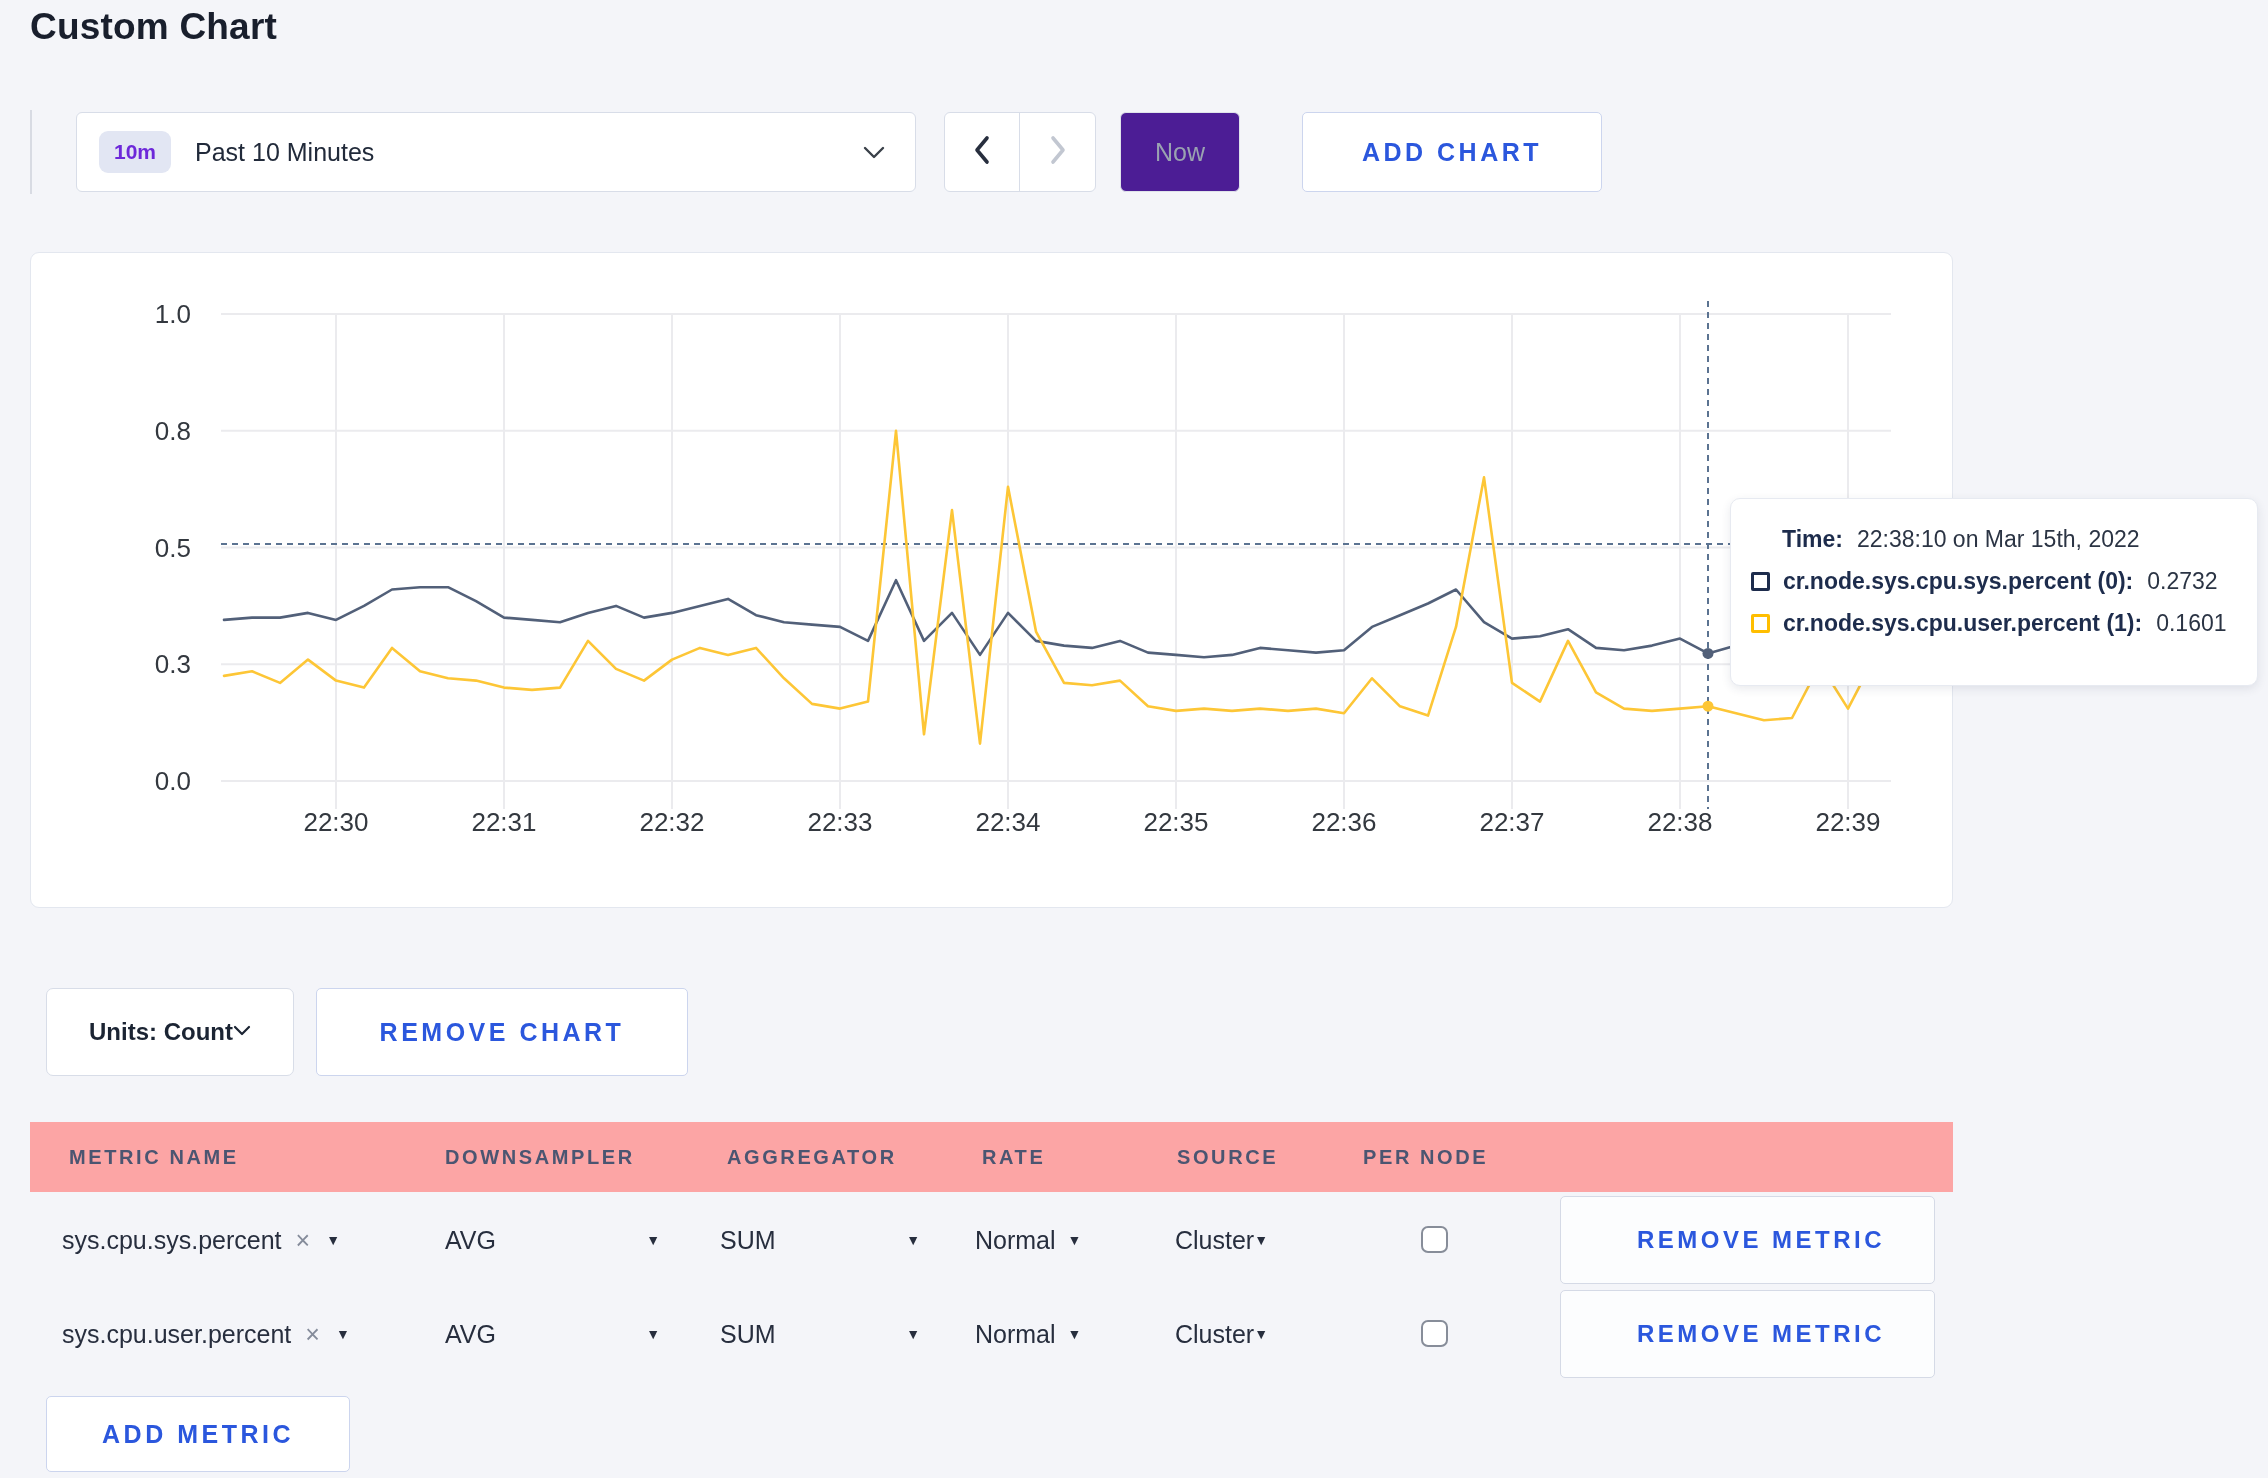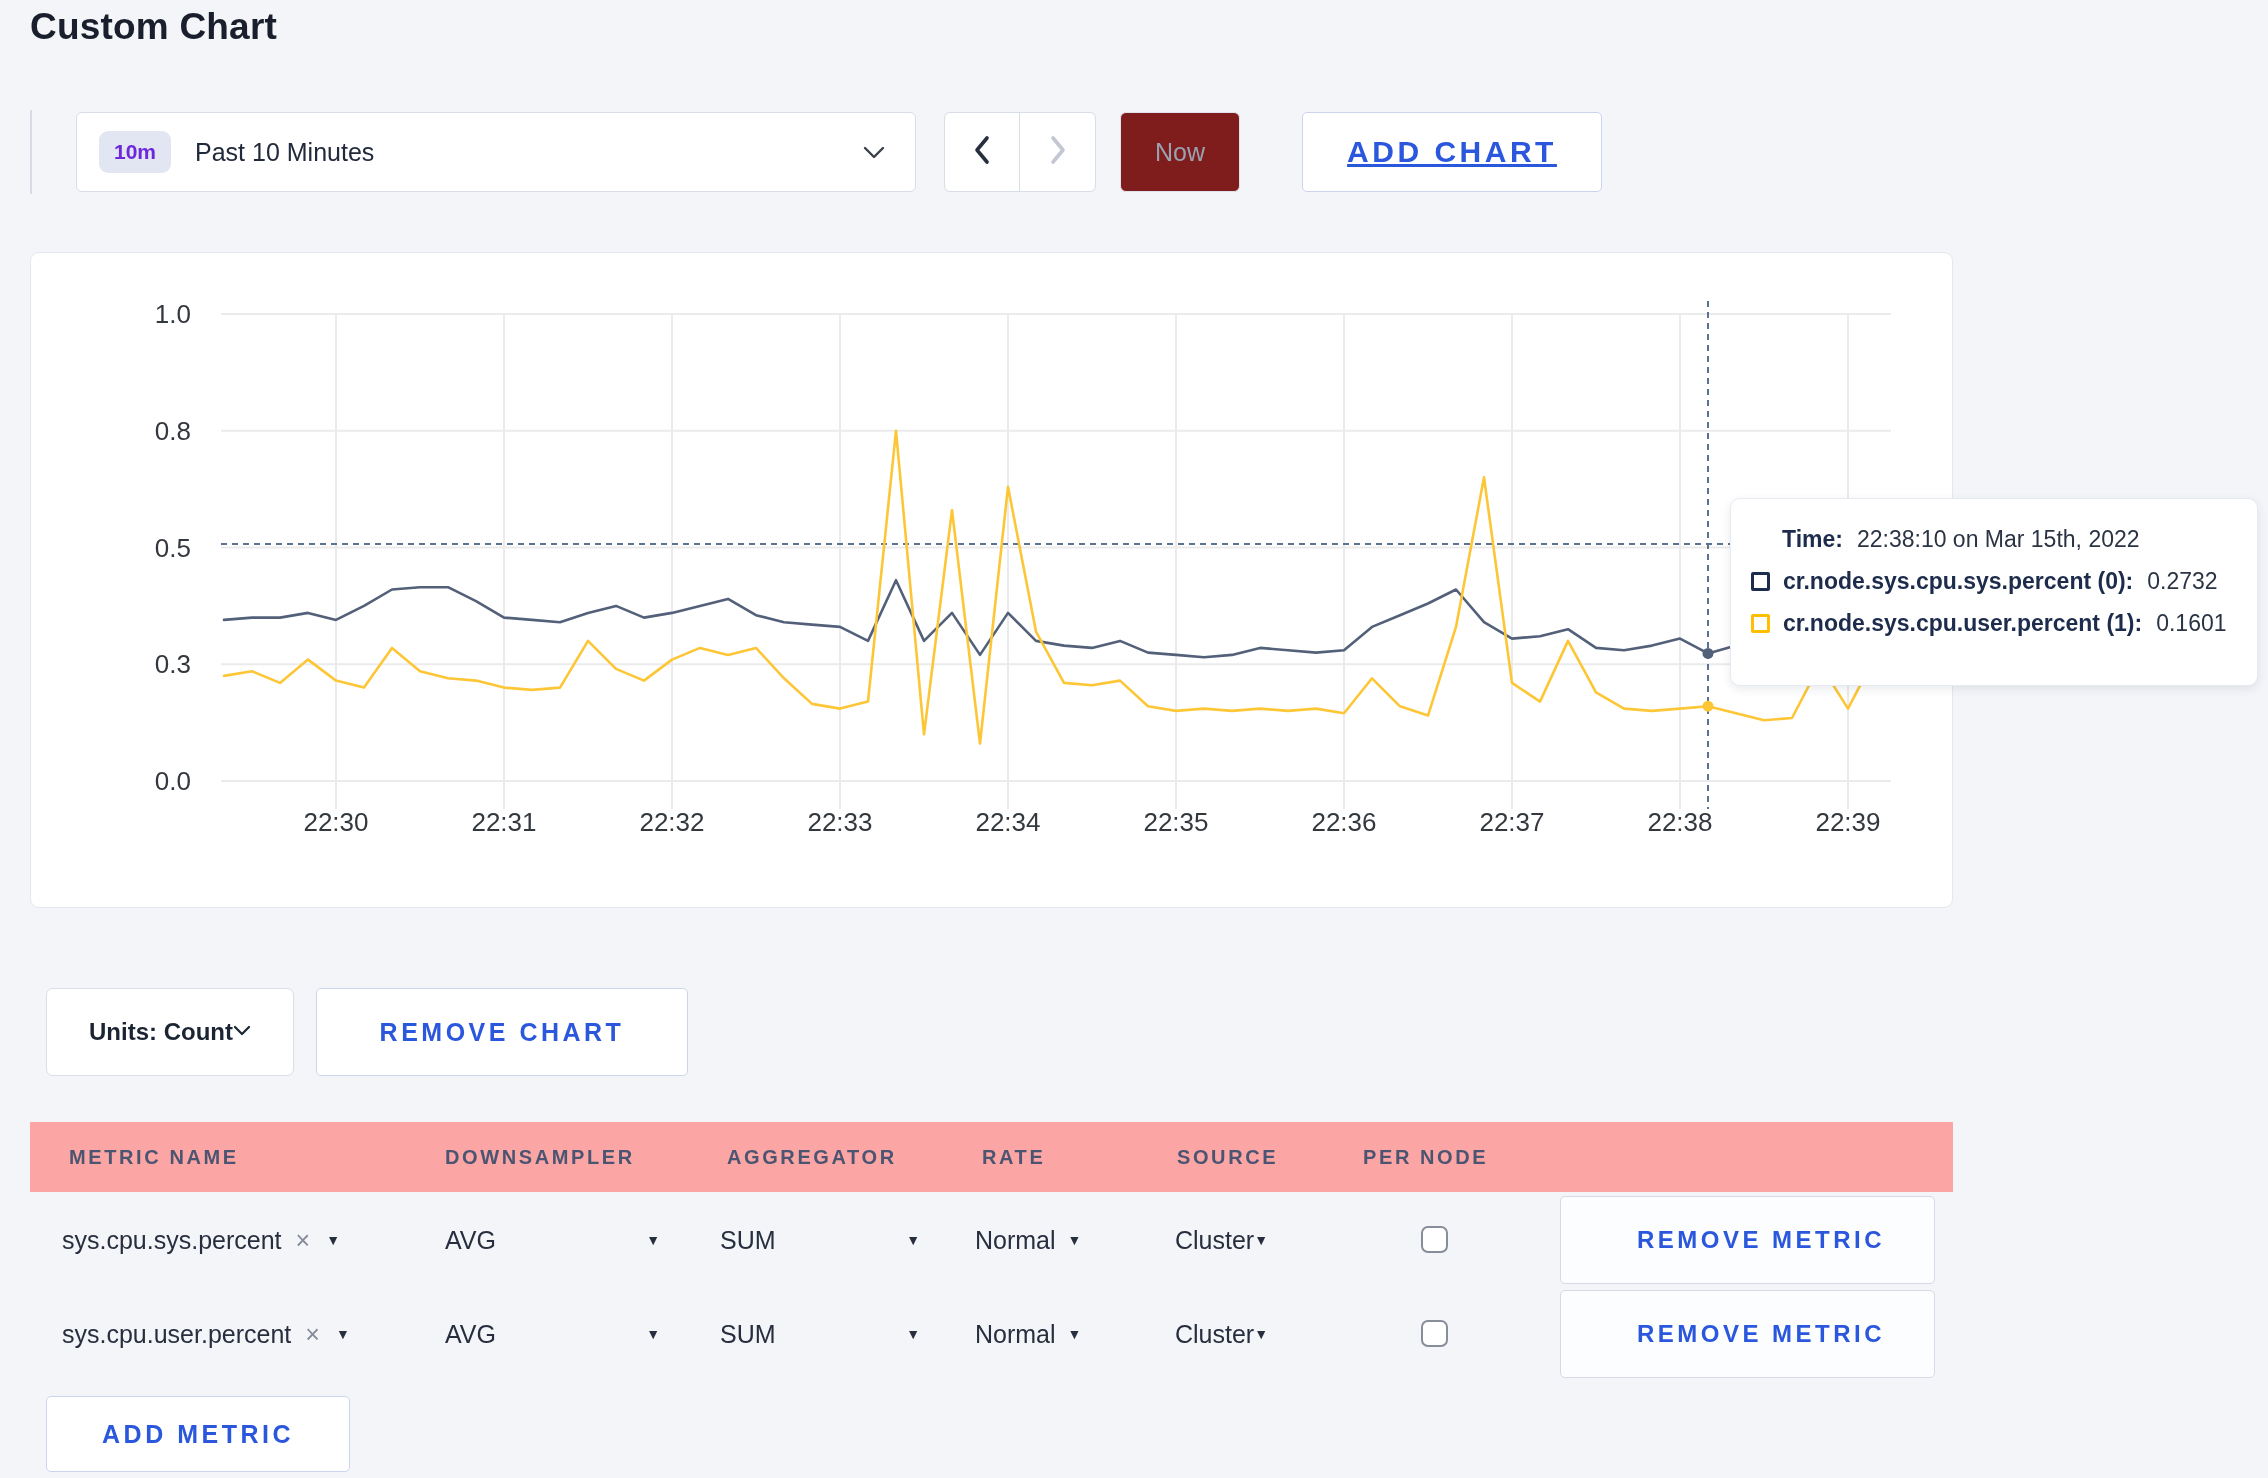--- a/index.html
+++ b/index.html
@@ -19,28 +19,28 @@
   .time-badge { margin-left:22px; background:#e2e6f3; color:#6d28d9; font-size:21px; font-weight:700;
     padding:9px 15px; border-radius:9px; }
   .time-label { margin-left:24px; font-size:25px; color:#212a3a; }
   .time-chevron { position:absolute; right:30px; top:33px; }
 
   .pager { left:944px; top:112px; width:152px; height:80px; background:#fff;
     border:1px solid #d8dde8; border-radius:6px; display:flex; }
   .pager-btn { width:50%; display:flex; align-items:center; justify-content:center; cursor:pointer; }
   .pager-btn.prev { border-right:1px solid #d8dde8; }
 
-  .now-btn { left:1120px; top:112px; width:120px; height:80px; background:#7f1d1d;
+  .now-btn { left:1120px; top:112px; width:120px; height:80px; background:#4c1d95;
     border:1px solid #dfe3ea; border-radius:6px; color:#9aa2b1; font-size:25px;
     display:flex; align-items:center; justify-content:center; cursor:pointer; }
 
   .btn-blue { background:#fff; border:1px solid #ccd5ee; border-radius:5px;
     color:#2b57dd; font-weight:600; letter-spacing:3.5px; display:flex; align-items:center;
     justify-content:center; cursor:pointer; }
-  .add-chart-btn { left:1302px; top:112px; width:300px; height:80px; font-size:30px;text-decoration:underline; }
+  .add-chart-btn { left:1302px; top:112px; width:300px; height:80px; font-size:25px; }
 
   
   .chart-card { left:30px; top:252px; width:1923px; height:656px; background:#fff;
     border:1px solid #e3e7ef; border-radius:9px; }
   svg text { font-family:"Liberation Sans", sans-serif; }
 
   
   .tooltip { left:1730px; top:498px; width:528px; height:188px; background:#fff;
     border:1px solid #e7eaf1; border-radius:10px; box-shadow:0 3px 10px rgba(40,50,80,.10); z-index:5;
     padding:27px 0 0 20px; font-size:23px; }

